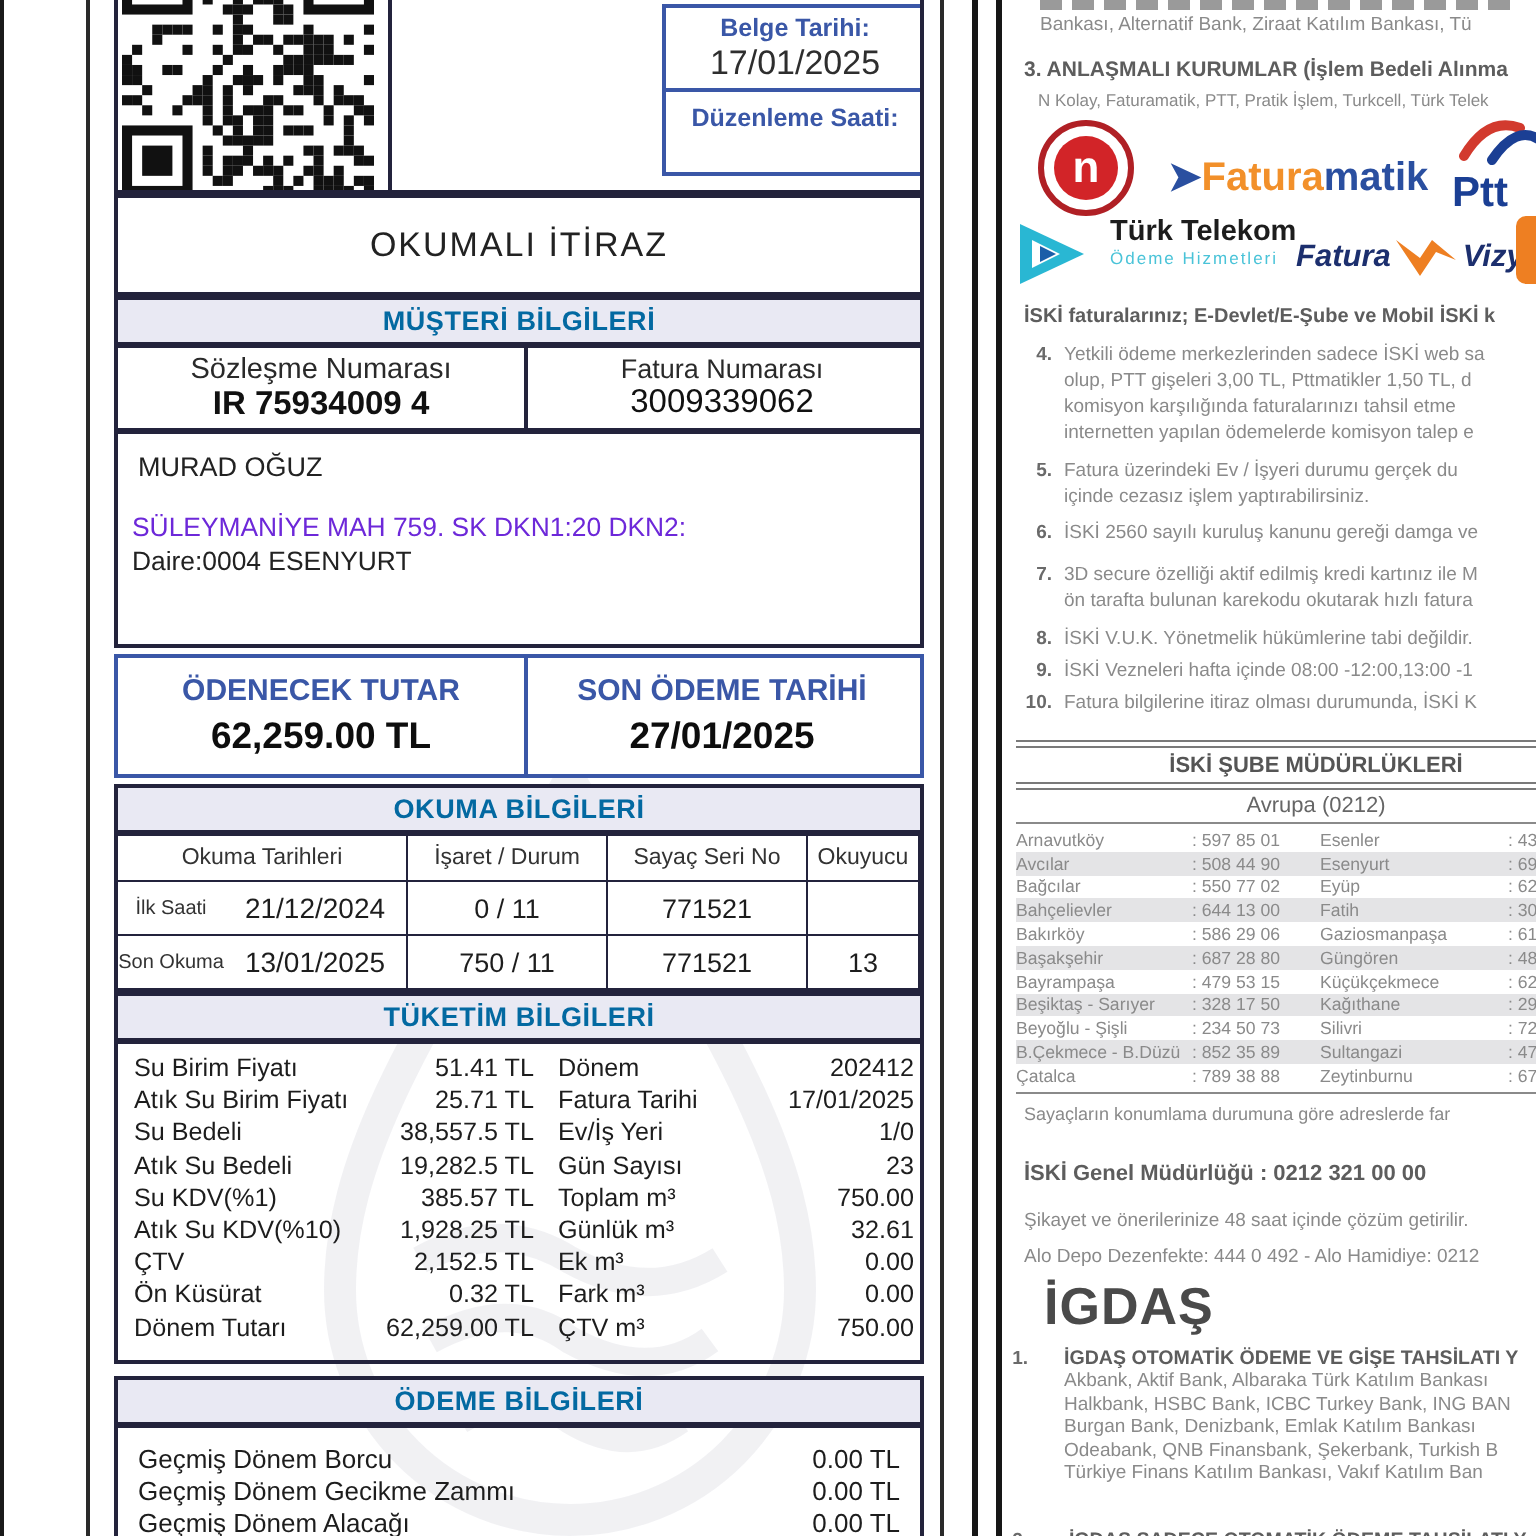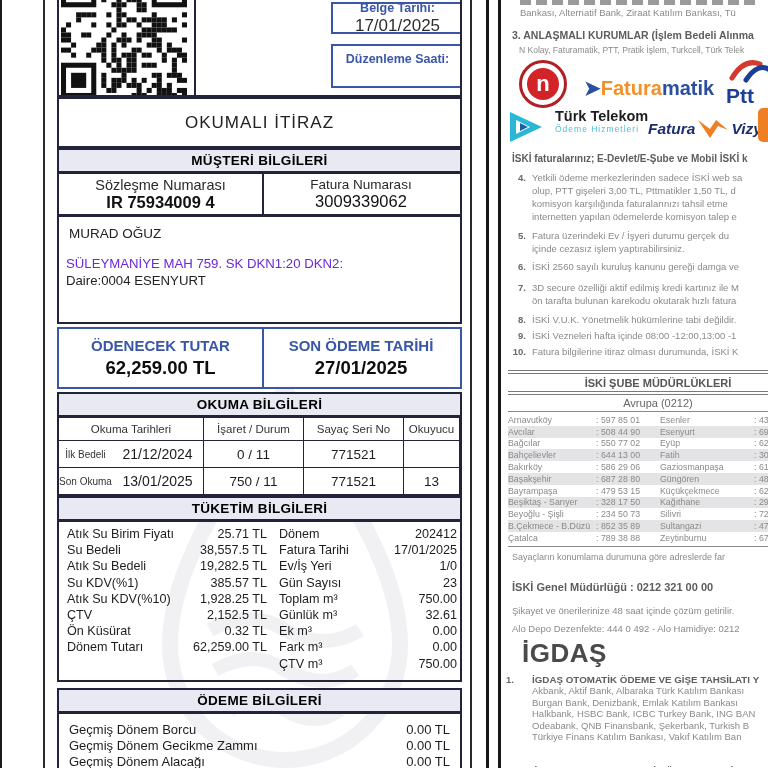--- a/index.html
+++ b/index.html
@@ -8,21 +8,21 @@
     background:#fff;font-family:"Liberation Sans",sans-serif;color:#1d1d1d;
     -webkit-font-smoothing:antialiased;
   }
   .abs{position:absolute;}
   
   .edge{background:#1a1a1a;width:2px;top:0;bottom:0;}
   .box{border:2px solid #23233c;background:#fff;box-sizing:border-box;}
   .bluebox{border:2px solid #3a57a7;background:#fff;box-sizing:border-box;}
   .red-hdr{
     border:2px solid #23233c;background:#e9e9f3;box-sizing:border-box;
-    color:#000000;font-weight:bold;font-size:13.5px;text-align:center;
+    color:#0369a1;font-weight:bold;font-size:13.5px;text-align:center;
     display:flex;align-items:center;justify-content:center;letter-spacing:.3px;
   }
   .blue-label{color:#3a57a7;font-weight:bold;}
   .center{display:flex;flex-direction:column;align-items:center;justify-content:center;text-align:center;}
   .vline{background:#23233c;width:2px;}
   .bluevline{background:#3a57a7;width:2px;}
   .kv{display:flex;justify-content:space-between;line-height:16.2px;font-size:12.6px;white-space:nowrap;}
   .kv .v{text-align:right;}
   .okuma-grid{display:grid;height:100%;
     grid-template-columns:53px 92px 100px 100px auto;}
@@ -263,21 +263,21 @@
       <rect x="0" y="0" width="35" height="35" fill="#111"></rect>
       <rect x="5" y="5" width="25" height="25" fill="#fff"></rect>
       <rect x="10" y="10" width="15" height="15" fill="#111"></rect>
       <rect x="90" y="0" width="35" height="35" fill="#111"></rect>
       <rect x="95" y="5" width="25" height="25" fill="#fff"></rect>
       <rect x="100" y="10" width="15" height="15" fill="#111"></rect>
       <rect x="0" y="90" width="35" height="35" fill="#111"></rect>
       <rect x="5" y="95" width="25" height="25" fill="#fff"></rect>
       <rect x="10" y="100" width="15" height="15" fill="#111"></rect>
     </svg>
-  <div class="abs bluebox center" style="left:272px;top:8px;width:133px;height:32px;">
+  <div class="abs bluebox center" style="left:272px;top:8px;width:133px;height:44px;">
     <div class="blue-label" style="font-size:12.5px;">Belge Tarihi:</div>
     <div style="font-size:17px;color:#2e2e2e;margin-top:1px;">17/01/2025</div>
   </div>
   <div class="abs bluebox" style="left:272px;top:50px;width:133px;height:44px;">
     <div class="blue-label" style="font-size:12.5px;text-align:center;margin-top:6px;">Düzenleme Saati:</div>
   </div>
 </div>
 
 <div class="abs box center" style="left:57px;top:97px;width:405px;height:51px;">
   <div style="font-size:17px;letter-spacing:1px;color:#222;">OKUMALI İTİRAZ</div>
@@ -316,37 +316,41 @@
 </div>
 
 <div class="abs red-hdr" style="left:57px;top:392px;width:405px;height:25px;">OKUMA BİLGİLERİ</div>
 <div class="abs box" style="left:57px;top:416px;width:405px;height:80px;">
   <div class="okuma-grid">
     <div style="grid-column:1/3;font-size:11.5px;color:#333;">Okuma Tarihleri</div>
     <div style="font-size:11.5px;color:#333;">İşaret / Durum</div>
     <div style="font-size:11.5px;color:#333;">Sayaç Seri No</div>
     <div style="font-size:11.5px;color:#333;">Okuyucu</div>
 
-    <div style="font-size:10px;color:#333;">İlk Bedeli</div>
+    <div style="font-size:10px;color:#333;">İlk Saati</div>
     <div style="font-size:14px;">21/12/2024</div>
     <div style="font-size:13.5px;">0 / 11</div>
     <div style="font-size:13.5px;">771521</div>
     <div style="font-size:13.5px;"></div>
 
     <div style="font-size:10px;color:#333;border-bottom:none;">Son Okuma</div>
     <div style="font-size:14px;border-bottom:none;">13/01/2025</div>
     <div style="font-size:13.5px;border-bottom:none;">750 / 11</div>
     <div style="font-size:13.5px;border-bottom:none;">771521</div>
     <div style="font-size:13.5px;border-bottom:none;">13</div>
   </div>
 </div>
 
 <div class="abs red-hdr" style="left:57px;top:496px;width:405px;height:25px;">TÜKETİM BİLGİLERİ</div>
 <div class="abs box" style="left:57px;top:520px;width:405px;height:162px;background:transparent;">
   <div class="abs" style="left:8px;top:4px;width:200px;">
+    <div class="kv">
+        <span>Su Birim Fiyatı</span>
+        <span class="v">51.41 TL</span>
+      </div>
     <div class="kv">
         <span>Atık Su Birim Fiyatı</span>
         <span class="v">25.71 TL</span>
       </div>
     <div class="kv">
         <span>Su Bedeli</span>
         <span class="v">38,557.5 TL</span>
       </div>
     <div class="kv">
         <span>Atık Su Bedeli</span>
@@ -585,22 +589,22 @@
 <div class="abs boldgray" style="left:512px;top:581px;font-size:11px;">İSKİ Genel Müdürlüğü : 0212 321 00 00</div>
 <div class="abs sm gray" style="left:512px;top:605px;">Şikayet ve önerilerinize 48 saat içinde çözüm getirilir.</div>
 <div class="abs sm gray" style="left:512px;top:623px;">Alo Depo Dezenfekte: 444 0 492  - Alo Hamidiye: 0212</div>
 
 <div class="abs" style="left:522px;top:638px;font-size:26px;font-weight:bold;color:#4a4a4a;letter-spacing:.5px;">İGDAŞ</div>
 <div class="abs" style="left:516px;top:674px;width:252px;">
   <div style="position:relative;">
     <span class="item-num" style="top:0;left:-16px;width:14px;font-size:9.5px;">1.</span>
     <div class="boldgray" style="font-size:9.8px;margin-left:16px;">İGDAŞ OTOMATİK ÖDEME VE GİŞE TAHSİLATI Y</div>
     <div class="sm gray" style="margin-left:16px;line-height:11.6px;">Akbank, Aktif Bank, Albaraka Türk Katılım Bankası</div>
+    <div class="sm gray" style="margin-left:16px;line-height:11.6px;">Halkbank, HSBC Bank, ICBC Turkey Bank, ING BAN</div>
     <div class="sm gray" style="margin-left:16px;line-height:11.6px;">Burgan Bank, Denizbank, Emlak Katılım Bankası</div>
-    <div class="sm gray" style="margin-left:16px;line-height:11.6px;">Halkbank, HSBC Bank, ICBC Turkey Bank, ING BAN</div>
     <div class="sm gray" style="margin-left:16px;line-height:11.6px;">Odeabank, QNB Finansbank, Şekerbank, Turkish B</div>
     <div class="sm gray" style="margin-left:16px;line-height:11.6px;">Türkiye Finans Katılım Bankası, Vakıf Katılım Ban</div>
   </div>
 </div>
 <div class="abs" style="left:516px;top:760px;width:252px;">
   <span class="item-num" style="top:0;left:-16px;width:14px;position:relative;display:inline-block;">2.</span>
   <span class="boldgray" style="font-size:9.8px;">İGDAŞ SADECE OTOMATİK ÖDEME TAHSİLATI Y</span>
 </div>
 
 </body></html>

